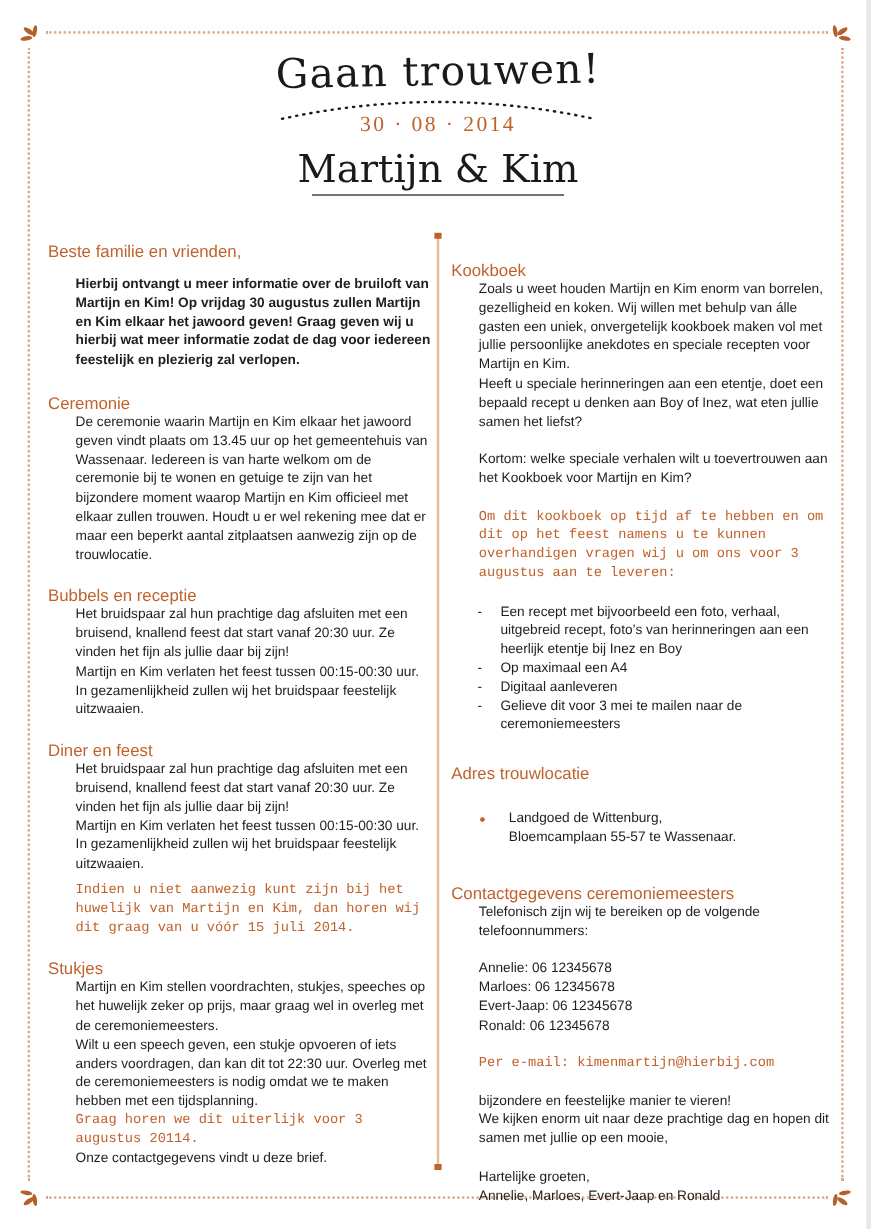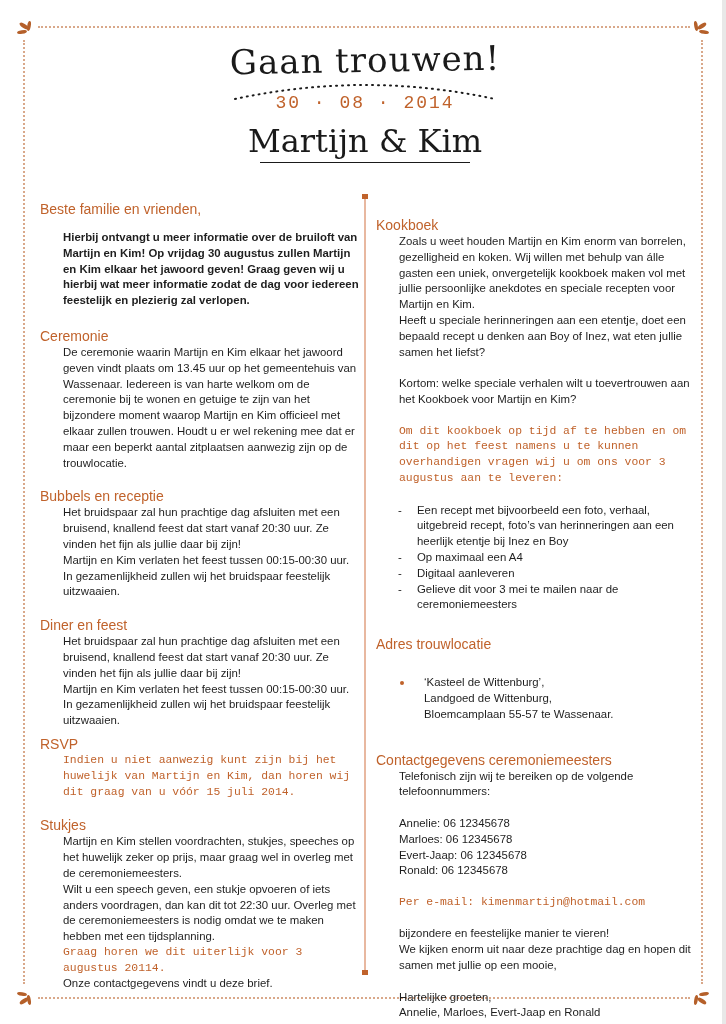--- a/index.html
+++ b/index.html
@@ -12,21 +12,21 @@
   .frame-left, .frame-right { position:absolute; top:40px; height:944px; width:0; border-left:2px dotted #d9a88a; }
   .frame-left { left:23px; }
   .frame-right { left:701px; }
   .leaf { position:absolute; width:22px; height:22px; }
   .divider { position:absolute; left:364px; top:196px; width:2px; height:777px; background:#e8b8a0; }
   .divider-cap { position:absolute; left:362px; width:6px; height:5px; background:#c0622b; }
 
   .header { position:absolute; left:200px; top:30px; width:330px; height:150px; }
   .h-title { position:absolute; left:0; top:10px; width:330px; text-align:center;
              font-family:"DejaVu Serif", serif; font-size:34px; color:#1a1a1a; letter-spacing:1px; transform:rotate(-1deg); }
-  .h-date { position:absolute; left:0; top:63px; width:330px; text-align:center; font-family:Liberation Mono, monospace;
+  .h-date { position:absolute; left:0; top:63px; width:330px; text-align:center; font-family:Liberation Serif, serif;
             font-size:18px; color:#c0622b; letter-spacing:2px; }
   .h-names { position:absolute; left:0; top:92px; width:330px; text-align:center; font-family:"DejaVu Serif", serif;
              font-size:32px; color:#1a1a1a; }
   .h-underline { position:absolute; left:60px; top:132px; width:210px; height:0; border-top:1px solid #1a1a1a; }
   .dots-arc { position:absolute; left:30px; top:45px; }
 
   .col { position:absolute; font-size:11.4px; line-height:15.8px; }
   .col-left { left:40px; top:200px; width:320px; }
   .col-right { left:376px; top:216px; width:320px; }
   .sec-title { color:#c0622b; font-size:14px; line-height:18px; margin:0; font-weight:normal; }
@@ -104,21 +104,20 @@
   <div style="height:16px"></div>
 
   <section>
     <h2 class="sec-title">Diner en feest</h2>
     <p class="sec-body">Het bruidspaar zal hun prachtige dag afsluiten met een bruisend, knallend feest dat start vanaf 20:30 uur. Ze vinden het fijn als jullie daar bij zijn!</p>
     <p class="sec-body">Martijn en Kim verlaten het feest tussen 00:15-00:30 uur. In gezamenlijkheid zullen wij het bruidspaar feestelijk uitzwaaien.</p>
   </section>
   <div style="height:6px"></div>
 
   <section>
-    <h2 class="sec-title">RSVP</h2>
     <p class="sec-body accent">Indien u niet aanwezig kunt zijn bij het huwelijk van Martijn en Kim, dan horen wij dit graag van u vóór 15 juli 2014.</p>
   </section>
   <div style="height:16px"></div>
 
   <section>
     <h2 class="sec-title">Stukjes</h2>
     <p class="sec-body">Martijn en Kim stellen voordrachten, stukjes, speeches op het huwelijk zeker op prijs, maar graag wel in overleg met de ceremoniemeesters.</p>
     <p class="sec-body">Wilt u een speech geven, een stukje opvoeren of iets anders voordragen, dan kan dit tot 22:30 uur. Overleg met de ceremoniemeesters is nodig omdat we te maken hebben met een tijdsplanning.</p>
     <p class="sec-body accent">Graag horen we dit uiterlijk voor 3 augustus 20114.</p>
     <p class="sec-body">Onze contactgegevens vindt u deze brief.</p>
@@ -141,36 +140,35 @@
       <li>Digitaal aanleveren</li>
       <li>Gelieve dit voor 3 mei te mailen naar de ceremoniemeesters</li>
     </ul>
   </section>
   <div style="height:22px"></div>
 
   <section>
     <h2 class="sec-title">Adres trouwlocatie</h2>
     <div class="bullet-item">
       <span class="bullet-dot"></span>
-      <p>‘Kasteel de Wittenburg’,</p>
       <p>Landgoed de Wittenburg,</p>
       <p>Bloemcamplaan 55-57 te Wassenaar.</p>
     </div>
   </section>
 
   <section>
     <h2 class="sec-title">Contactgegevens ceremoniemeesters</h2>
     <p class="sec-body">Telefonisch zijn wij te bereiken op de volgende telefoonnummers:</p>
     <div class="gap"></div>
     <p class="sec-body">Annelie: 06 12345678</p>
     <p class="sec-body">Marloes: 06 12345678</p>
     <p class="sec-body">Evert-Jaap: 06 12345678</p>
     <p class="sec-body">Ronald: 06 12345678</p>
     <div class="gap"></div>
-    <p class="sec-body accent">Per e-mail:  kimenmartijn@hotmail.com</p>
+    <p class="sec-body accent">Per e-mail:  kimenmartijn@hierbij.com</p>
     <div class="gap"></div>
     <p class="sec-body">bijzondere en feestelijke manier te vieren!</p>
     <p class="sec-body">We kijken enorm uit naar deze prachtige dag en hopen dit samen met jullie op een mooie,</p>
     <div class="gap"></div>
     <p class="sec-body">Hartelijke groeten,</p>
     <p class="sec-body">Annelie, Marloes, Evert-Jaap en Ronald</p>
   </section>
 </div>
 
 </body></html>

